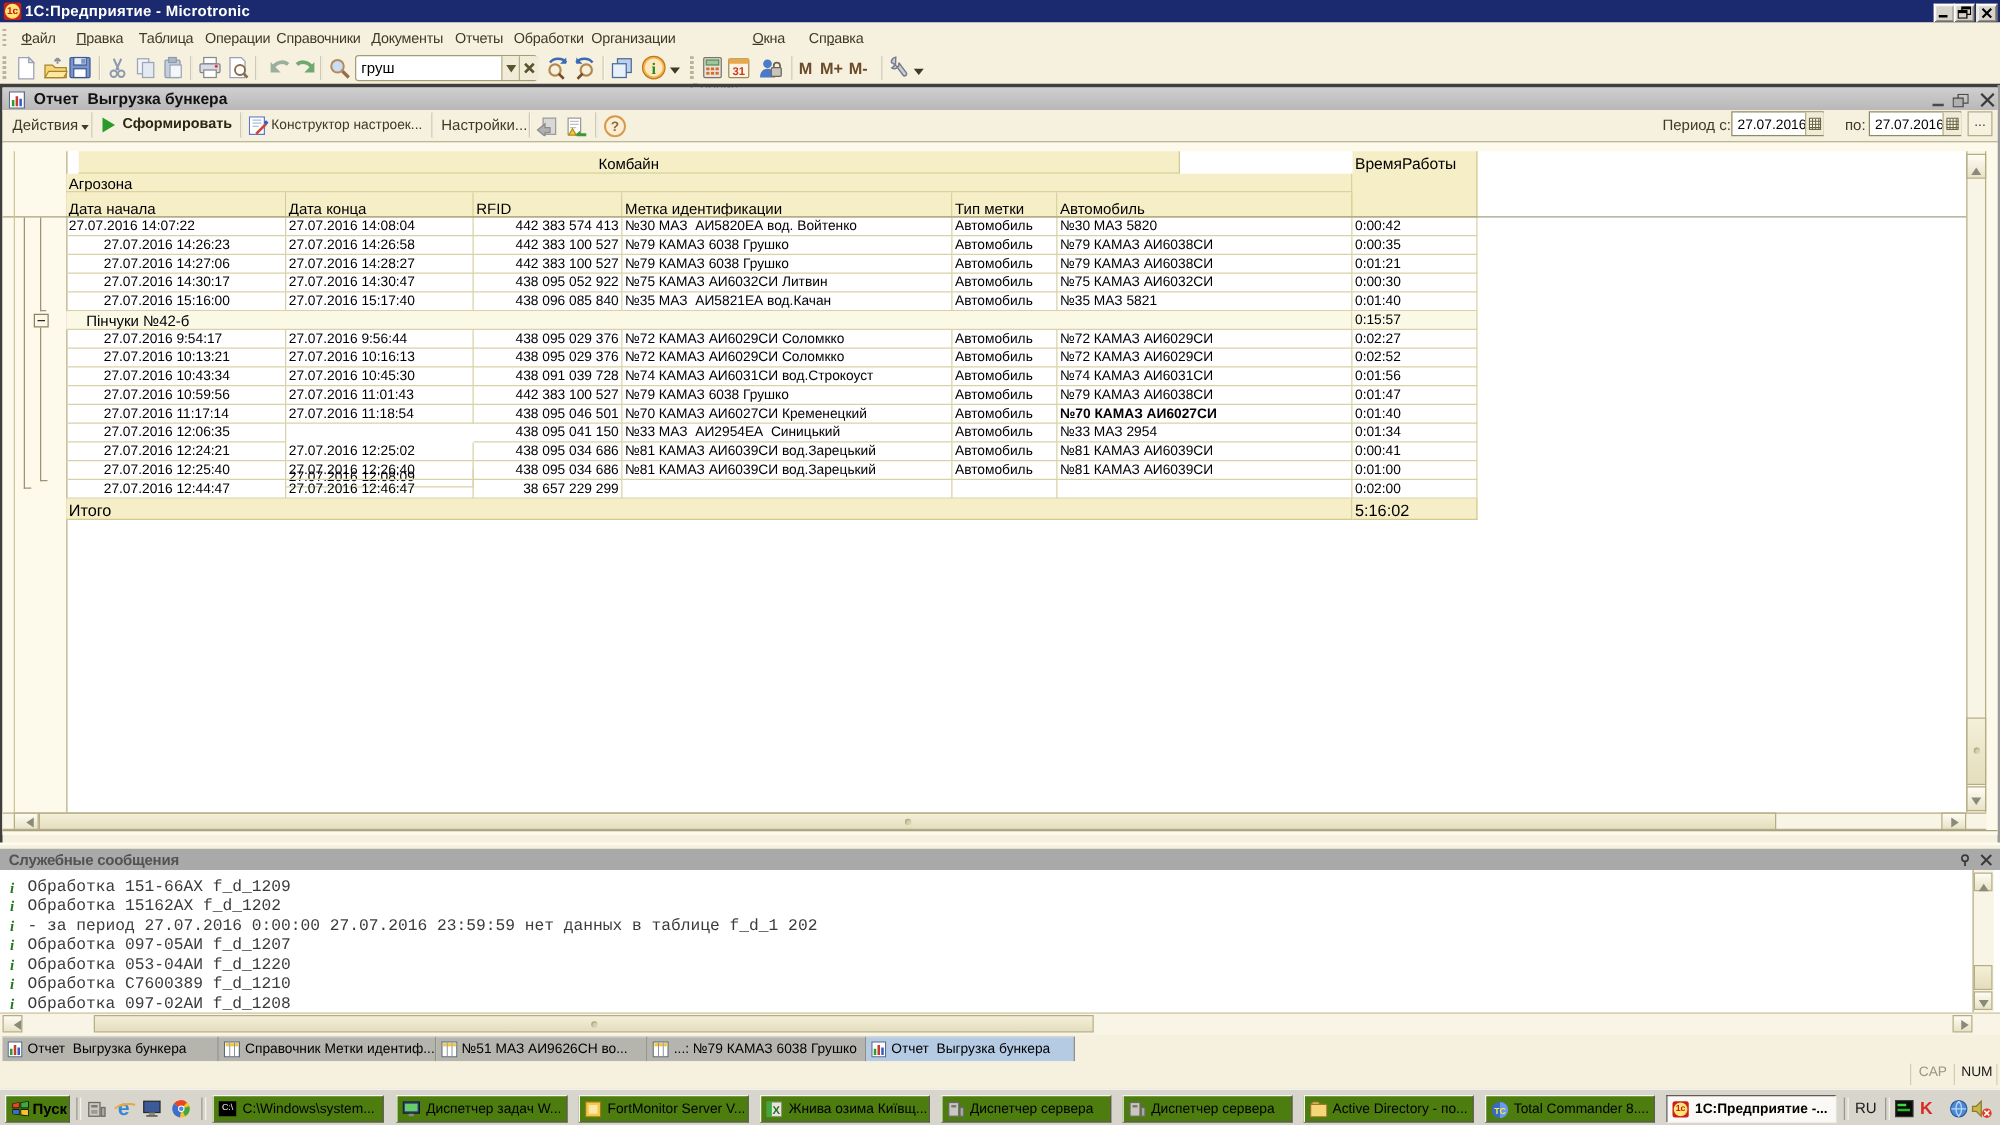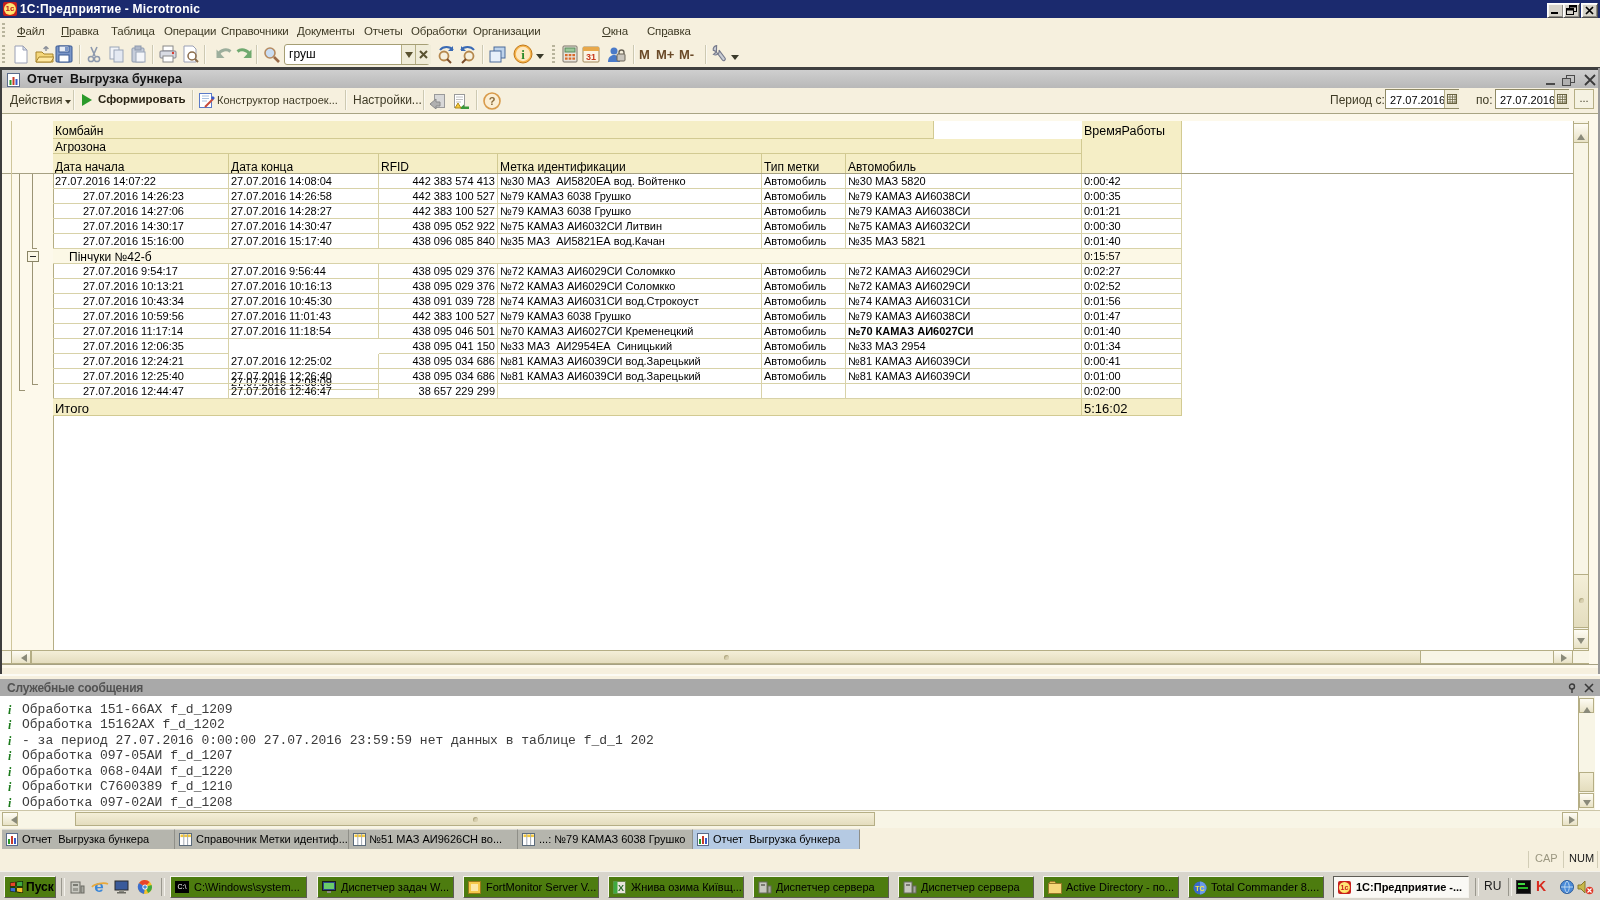--- a/index.html
+++ b/index.html
@@ -288,21 +288,21 @@
       <div class="abs" style="left:58px;top:0;width:14px;height:18px;background:#F0ECD8;border-left:1px solid #B5AE85;"><svg width="10" height="10" style="margin:4px 2px">
             <rect x="0.5" y="0.5" width="9" height="9" fill="#FBF8EC" stroke="#6A6442"></rect>
             <path d="M0 3h10M0 5.5h10M0 8h10M3 1v9M5.5 1v9M8 1v9" stroke="#6A6442" stroke-width="0.8"></path>
           </svg></div>
     </div>
     <div class="abs" style="left:1572px;top:1px;width:20px;height:20px;background:#F5F2E2;border:1px solid #B5AE85;box-sizing:border-box;text-align:center;font-size:11px;line-height:16px;color:#3E3A25;">...</div>
   </div>
   <div class="abs" id="oliveline"></div>
   <div class="abs" id="tablearea">
   <div class="abs" style="left:51px;top:7px;width:1520px;height:529px;background:#fff;border-left:1px solid #B5AE85;box-sizing:border-box;"></div>
-  <div class="cell hcell" style="left:51px;top:7px;width:881px;height:18px;padding-top:3px;">Комбайн</div>
+  <div class="cell hcell" style="left:61px;top:7px;width:881px;height:18px;padding-top:3px;text-align:center;">Комбайн</div>
   <div class="cell hcell" style="left:51px;top:25px;width:1029px;height:15px;padding-top:1px;">Агрозона</div>
   <div class="cell hcell" style="left:1080px;top:7px;width:100px;height:53px;padding-top:3px;font-size:12.5px;">ВремяРаботы</div>
   <div class="cell hcell" style="left:51px;top:40px;width:176px;height:20px;padding-top:6px;">Дата начала</div>
   <div class="cell hcell" style="left:227px;top:40px;width:150px;height:20px;padding-top:6px;">Дата конца</div>
   <div class="cell hcell" style="left:377px;top:40px;width:119px;height:20px;padding-top:6px;">RFID</div>
   <div class="cell hcell" style="left:496px;top:40px;width:264px;height:20px;padding-top:6px;">Метка идентификации</div>
   <div class="cell hcell" style="left:760px;top:40px;width:84px;height:20px;padding-top:6px;">Тип метки</div>
   <div class="cell hcell" style="left:844px;top:40px;width:236px;height:20px;padding-top:6px;">Автомобиль</div>
   <div class="cell" style="left:51px;top:60px;width:176px;height:15px;">27.07.2016 14:07:22</div>
   <div class="cell" style="left:227px;top:60px;width:150px;height:15px;">27.07.2016 14:08:04</div>
@@ -452,23 +452,23 @@
   <div class="abs" id="msgpanel">
     <div class="iicon" style="top:7px;">i</div>
       <div class="msgline" style="left:22px;top:6px;">Обработка 151-66АХ f_d_1209</div>
     <div class="iicon" style="top:22px;">i</div>
       <div class="msgline" style="left:22px;top:21px;">Обработка 15162АХ f_d_1202</div>
     <div class="iicon" style="top:38px;">i</div>
       <div class="msgline" style="left:22px;top:37px;">- за период 27.07.2016 0:00:00 27.07.2016 23:59:59 нет данных в таблице f_d_1 202</div>
     <div class="iicon" style="top:53px;">i</div>
       <div class="msgline" style="left:22px;top:52px;">Обработка 097-05АИ f_d_1207</div>
     <div class="iicon" style="top:69px;">i</div>
-      <div class="msgline" style="left:22px;top:68px;">Обработка 068-04АИ f_d_1220</div>
+      <div class="msgline" style="left:22px;top:68px;">Обработка 053-04АИ f_d_1220</div>
     <div class="iicon" style="top:84px;">i</div>
-      <div class="msgline" style="left:22px;top:83px;">Обработки С7600389 f_d_1210</div>
+      <div class="msgline" style="left:22px;top:83px;">Обработка С7600389 f_d_1210</div>
     <div class="iicon" style="top:100px;">i</div>
       <div class="msgline" style="left:22px;top:99px;">Обработка 097-02АИ f_d_1208</div>
 
     <div class="sb" style="left:1578px;top:0px;width:16px;height:114px;border-left:1px solid #B5AE85;"></div>
     <div class="sbtn" style="left:1579px;top:2px;width:15px;height:15px;">
         <div style="margin:4px auto 0;width:0;height:0;border:4px solid transparent;border-bottom:6px solid #8a8a7a;"></div>
       </div>
     <div class="sthumb" style="left:1579px;top:76px;width:15px;height:20px;"></div>
     <div class="sbtn" style="left:1579px;top:97px;width:15px;height:15px;">
         <div style="margin:6px auto 0;width:0;height:0;border:4px solid transparent;border-top:6px solid #8a8a7a;"></div>

